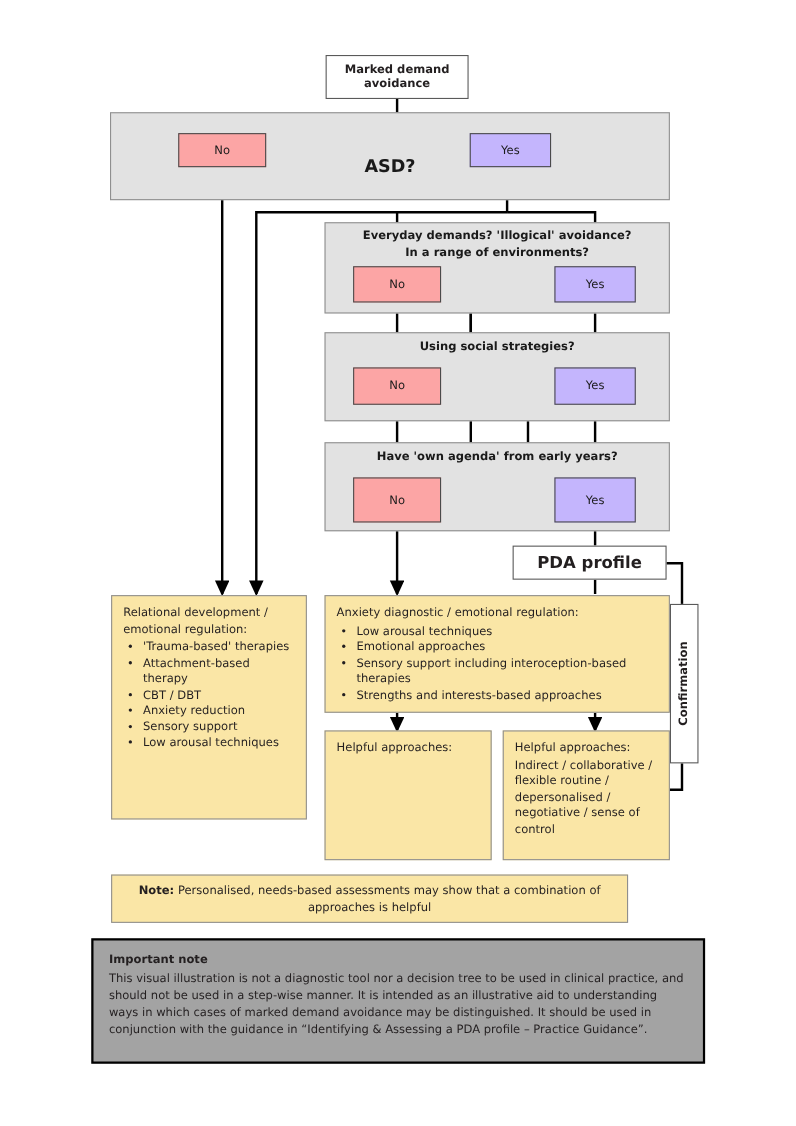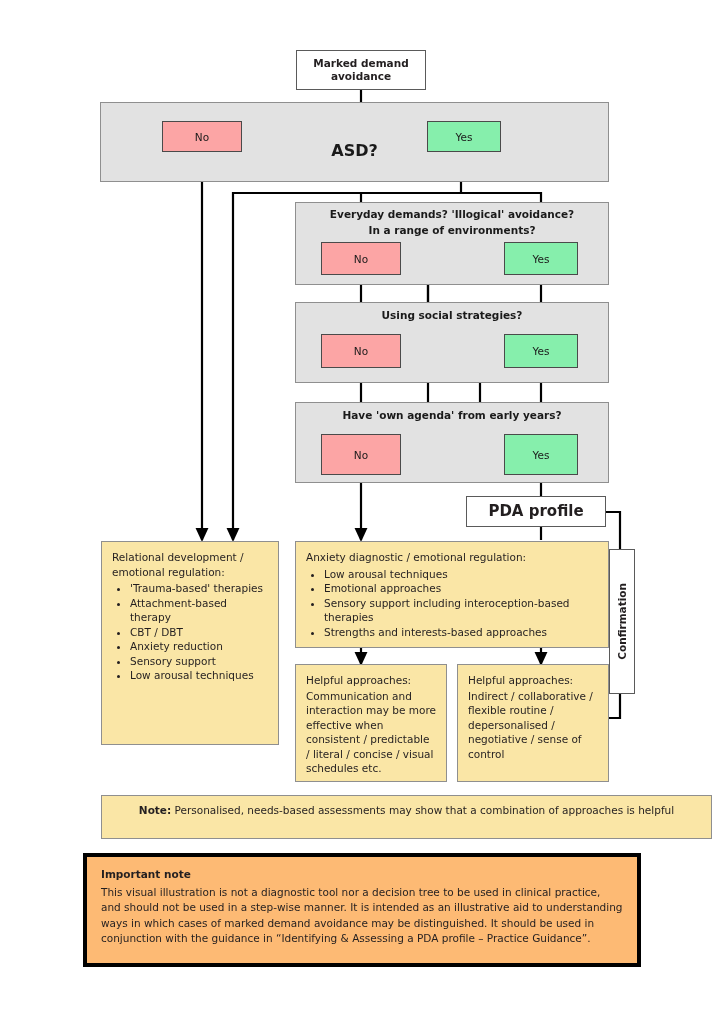--- a/index.html
+++ b/index.html
@@ -55,21 +55,21 @@
     position: absolute;
     box-sizing: border-box;
     border: 1px solid #4a4a4a;
     display: flex;
     align-items: center;
     justify-content: center;
     font-size: 10.5px;
     color: #1a1a1a;
   }
   .node.no  { background: #fca5a5; }
-  .node.yes { background: #86efac; }
+  .node.yes { background: #c4b5fd; }
 
   .whitebox {
     position: absolute;
     box-sizing: border-box;
     background: #ffffff;
     border: 1px solid #5a5a5a;
     display: flex;
     align-items: center;
     justify-content: center;
     text-align: center;
@@ -127,22 +127,22 @@
   .yellow.note-strip {
     text-align: center;
     padding: 7px 10px;
     line-height: 15px;
   }
   .yellow.note-strip b { font-weight: bold; }
 
   .plain-note {
     position: absolute;
     box-sizing: border-box;
-    background: #fdba74;
-    border: 4px solid #000000;
+    background: #a3a3a3;
+    border: 2px solid #000000;
     padding: 10px 14px;
     font-size: 10.5px;
     line-height: 15.5px;
   }
   .plain-note .hdr {
     font-weight: bold;
     display: block;
     margin-bottom: 2px;
   }
   .plain-note p { margin: 0; }
@@ -276,29 +276,28 @@
     <ul>
       <li>Low arousal techniques</li>
       <li>Emotional approaches</li>
       <li>Sensory support including interoception-based therapies</li>
       <li>Strengths and interests-based approaches</li>
     </ul>
   </div>
 
   <div class="yellow" style="left:295px; top:664px; width:152px; height:118px;">
     <span class="hdr">Helpful approaches:</span>
-    <p>Communication and interaction may be more effective when consistent / predictable / literal / concise / visual schedules etc.</p>
   </div>
 
   <div class="yellow" style="left:457px; top:664px; width:152px; height:118px;">
     <span class="hdr">Helpful approaches:</span>
     <p>Indirect / collaborative / flexible routine / depersonalised / negotiative / sense of control</p>
   </div>
 
-  <div class="yellow note-strip" style="left:101px; top:795px; width:611px; height:44px;">
+  <div class="yellow note-strip" style="left:101px; top:795px; width:470px; height:44px;">
     <b>Note:</b><span> Personalised, needs-based assessments may show that a combination of approaches is helpful</span>
   </div>
 
   <div class="plain-note" style="left:83px; top:853px; width:558px; height:114px;">
     <span class="hdr">Important note</span>
     <p>This visual illustration is not a diagnostic tool nor a decision tree to be used in clinical practice, and should not be used in a step-wise manner. It is intended as an illustrative aid to understanding ways in which cases of marked demand avoidance may be distinguished. It should be used in conjunction with the guidance in “Identifying &amp; Assessing a PDA profile  – Practice Guidance”.</p>
   </div>
 
 </div>
 

